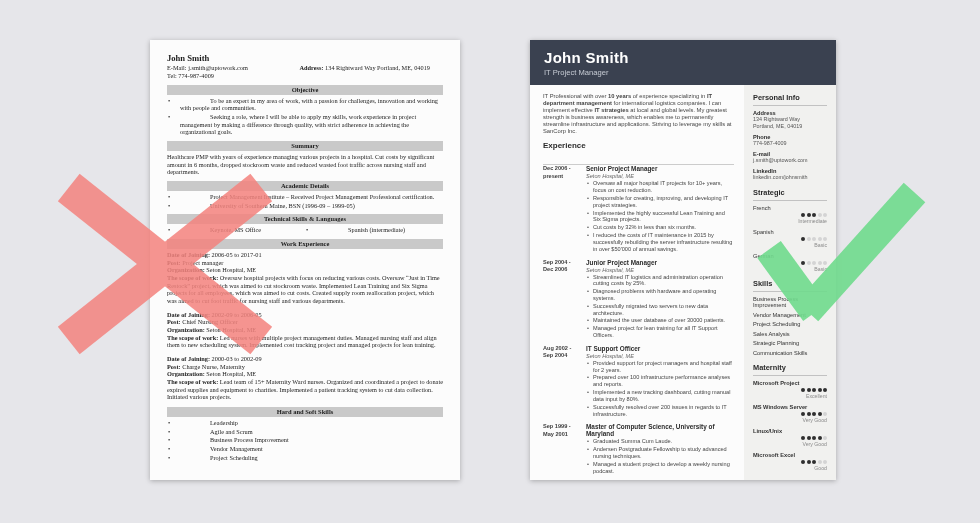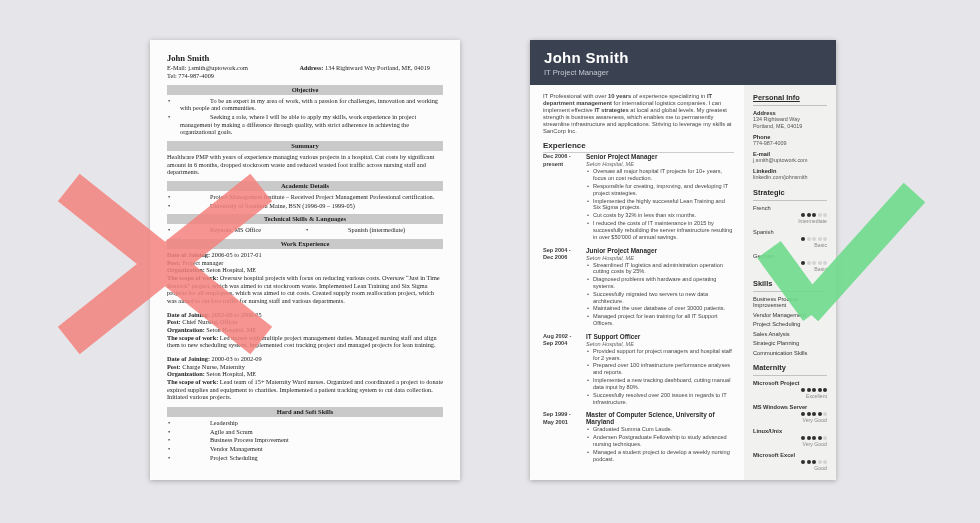--- a/index.html
+++ b/index.html
@@ -47,35 +47,35 @@
   }
   .good-name{font-size:15px;font-weight:bold;letter-spacing:.3px;}
   .good-title{font-size:7.6px;color:#c7ccd5;margin-top:2px;}
   .good-cols{display:flex;flex:1;min-height:0;}
   .good-main{flex:1;padding:8px 10px 8px 13px;min-width:0;}
   .good-side{width:92px;flex:none;background:var(--sidebar);padding:8px 9px;}
 
   .good-summary{font-size:5.8px;line-height:1.22;color:#454545;margin-bottom:5px;}
   .sec-title{
     font-size:8px;font-weight:bold;color:#2b2b2b;border-bottom:1px solid #ccc;
-    padding-bottom:2px;margin:6px 0 0;
+    padding-bottom:14px;margin:6px 0 0;
   }
   .entry{display:flex;gap:7px;margin-bottom:6px;}
   .entry-date{width:36px;flex:none;font-size:5.6px;font-weight:bold;color:#3d3d3d;line-height:1.35;}
   .entry-body{flex:1;min-width:0;}
   .entry-title{font-size:6.4px;font-weight:bold;color:#2b2b2b;}
   .entry-company{font-size:5.6px;font-style:italic;color:#666;margin:1px 0 1px;}
   .entry-bullet{position:relative;font-size:5.6px;line-height:1.22;color:#454545;padding-left:7px;margin-top:1px;}
   .entry-bullet::before{content:"•";position:absolute;left:1px;top:0;color:#555;}
 
   .side-title{
     font-size:7.4px;font-weight:bold;color:#2b2b2b;border-bottom:1px solid #c2c2c2;
     padding-bottom:3px;margin:7px 0 4px;
   }
-  .side-title:first-child{margin-top:0;text-decoration:underline;}
+  .side-title:first-child{margin-top:0;}
   .pi-label{font-size:5.7px;font-weight:bold;color:#2b2b2b;margin-top:4px;}
   .pi-value{font-size:5.4px;color:#555;line-height:1.3;}
   .rate-row{margin-bottom:5px;}
   .rate-name{font-size:5.7px;color:#333;}
   .sw .rate-name{font-weight:bold;}
   .rate-dots{display:flex;justify-content:flex-end;gap:1.5px;margin-top:2px;}
   .dot{width:4px;height:4px;border-radius:50%;background:var(--dot-off);}
   .dot.on{background:var(--dot-on);}
   .rate-label{text-align:right;font-size:5.2px;color:#8a8a8a;margin-top:1px;}
   .skill-item{font-size:5.7px;color:#333;margin-bottom:3.5px;}

